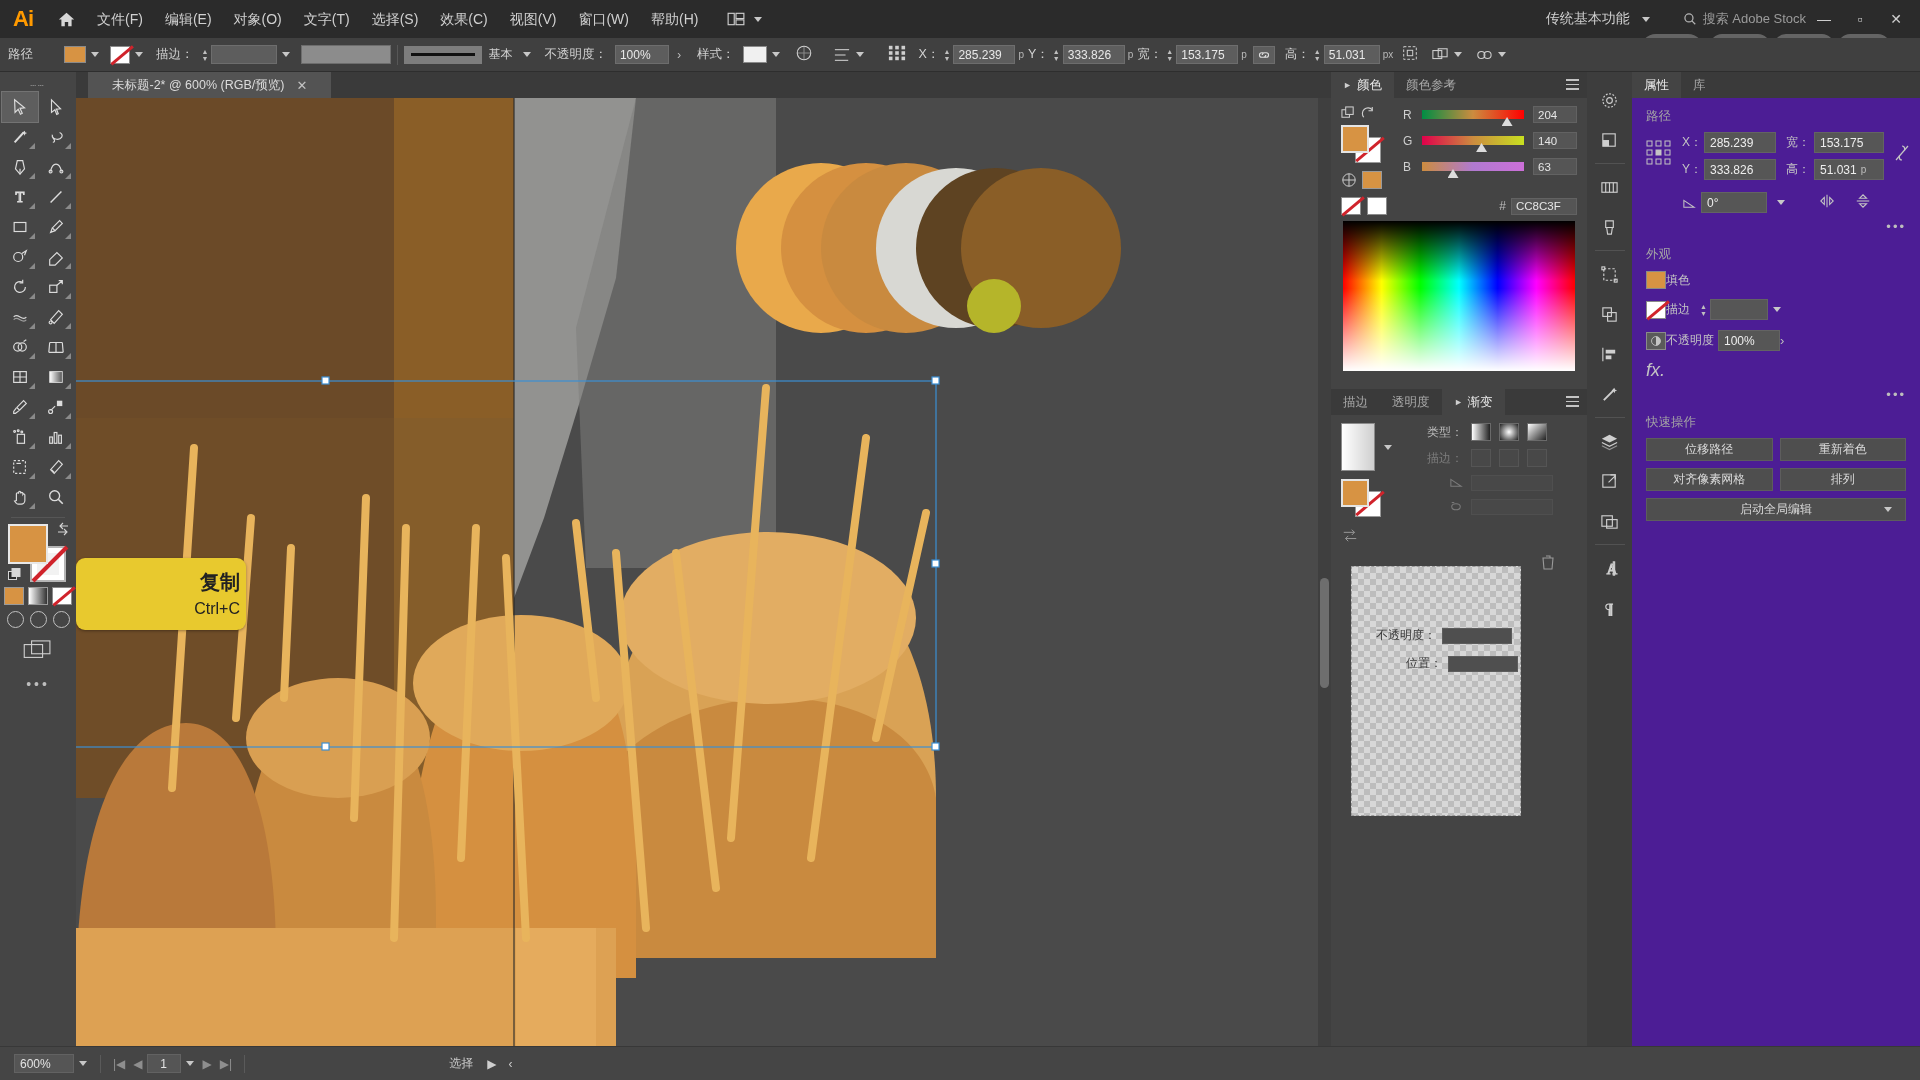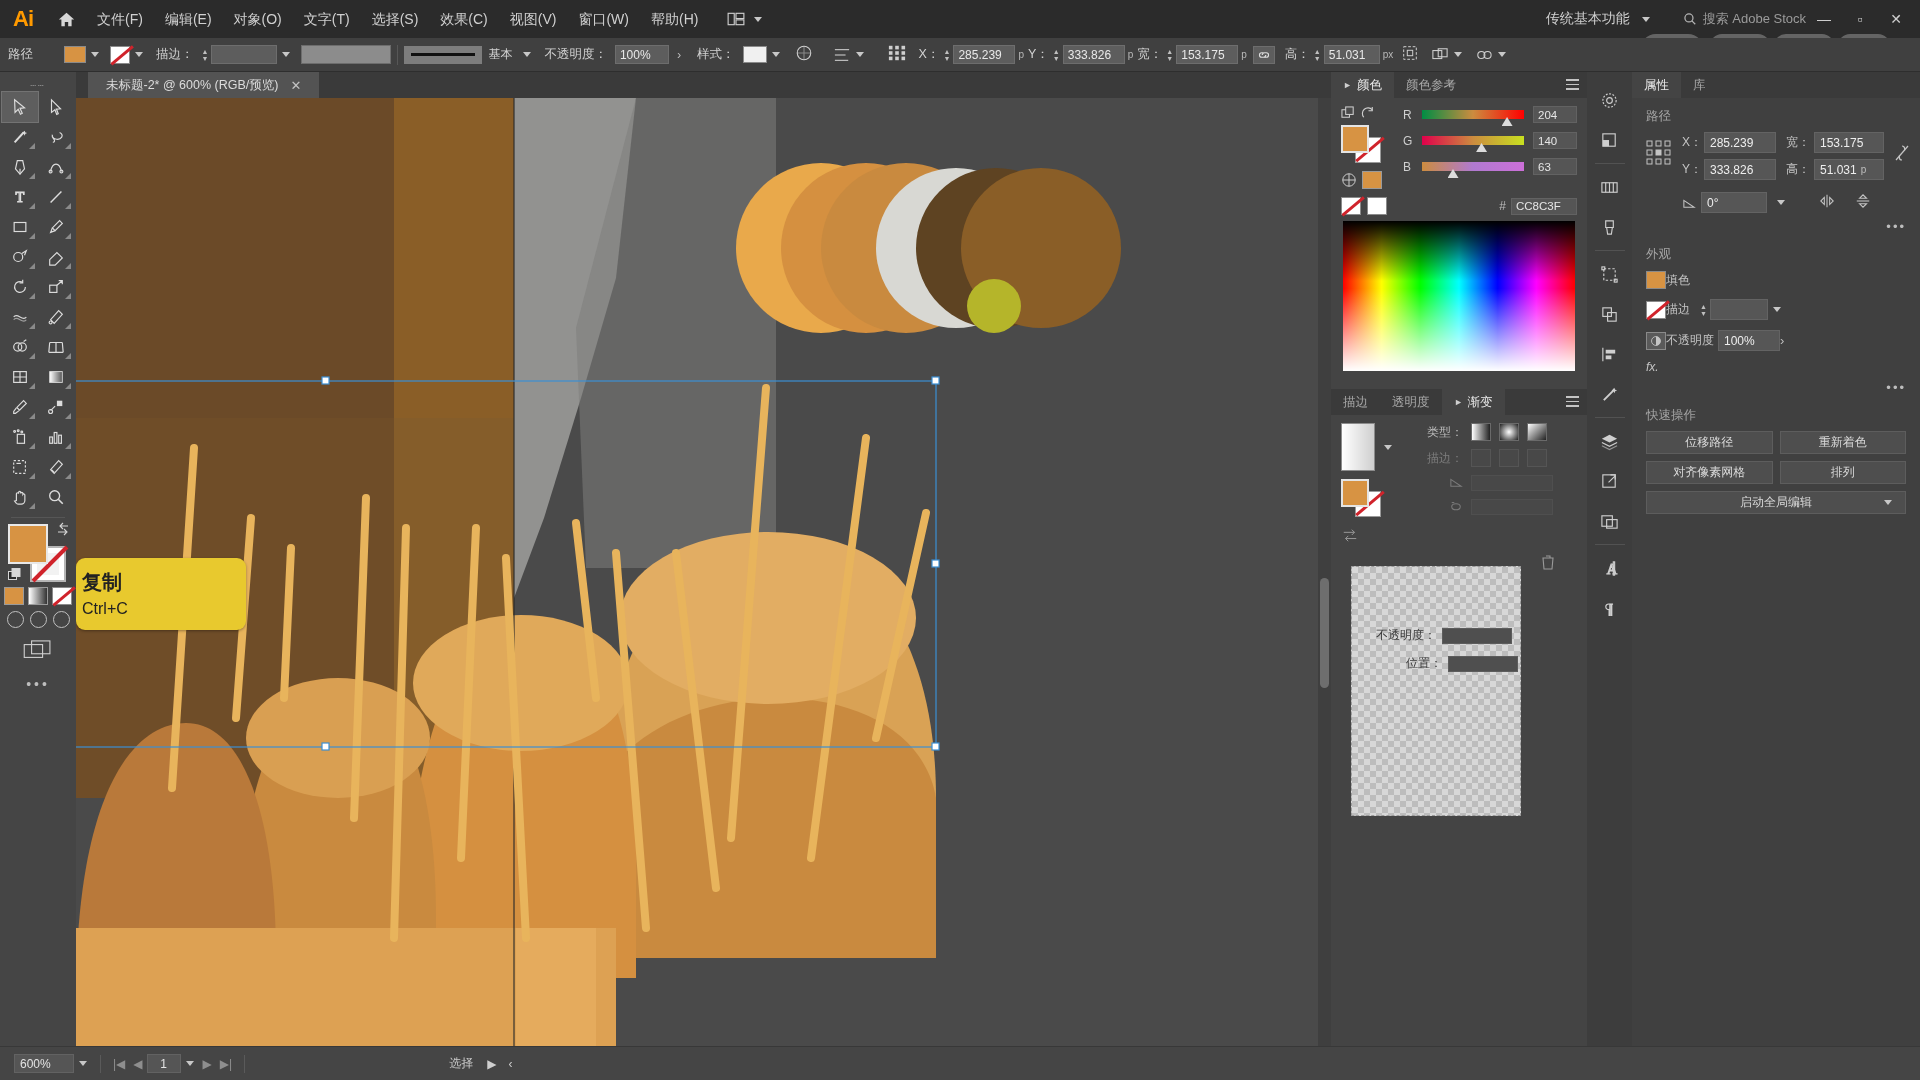--- a/index.html
+++ b/index.html
@@ -66,43 +66,43 @@
   #fs-small{ position:absolute; left:0; bottom:0; width:14px; height:14px; }
   .mini-row{ display:flex; justify-content:center; gap:4px; margin:5px 0 2px; }
   .mini{ width:20px; height:18px; border:1px solid #9a9a9a; }
   .screen-row{ display:flex; justify-content:center; gap:6px; margin-top:6px; }
   .circ{ width:17px;height:17px;border-radius:50%;border:1px solid #c0c0c0; }
   #tb-dots{ text-align:center; color:#bdbdbd; letter-spacing:3px; margin-top:14px; font-size:14px; }
 
   
   #doctab-bar{ position:absolute; left:76px; top:72px; right:0; height:26px; background:#3a3a3a; }
   #doctab{ position:absolute; left:12px; top:0; height:26px; background:#535353;
-    display:flex; align-items:center; padding:0 18px; gap:12px; font-size:12.5px; color:#dcdcdc; }
+    display:flex; align-items:center; padding:0 24px; gap:12px; font-size:12.5px; color:#dcdcdc; }
   #doctab-close{ font-size:13px; color:#c2c2c2; }
 
   
   #canvas-wrap{ position:absolute; left:76px; top:98px; width:1255px; bottom:34px;
     background:#4a4a4a; overflow:hidden; }
   #art{ position:absolute; inset:0; }
   
   #canv-vscroll{ position:absolute; right:0; top:0; bottom:0; width:13px; background:#3f3f3f; }
   #canv-vthumb{ position:absolute; right:2px; top:480px; width:9px; height:110px;
     background:#6e6e6e; border-radius:5px; }
 
   
   .note{ position:absolute; width:170px; background:#e8c92e; border-radius:9px;
-    box-shadow:0 1px 3px rgba(0,0,0,.35); padding:10px 6px 12px; text-align:left; color:#222; }
+    box-shadow:0 1px 3px rgba(0,0,0,.35); padding:10px 6px 12px; text-align:right; color:#222; }
   .note .t{ font-size:20px; font-weight:bold; line-height:1.45; }
   .note .k{ font-size:16px; margin-top:3px; }
 
   
   #rightdock{ position:absolute; right:0; top:72px; bottom:34px; width:589px; display:flex; }
   #panelcol{ width:256px; background:#444; display:flex; flex-direction:column; }
   #iconrail{ width:45px; background:#3d3d3d; padding-top:8px; }
-  #propcol{ width:288px; background:#404040; }
+  #propcol{ width:288px; background:#4c1d95; }
 
   .pnl-tabs{ height:26px; background:#3a3a3a; display:flex; align-items:flex-end; position:relative; }
   .pnl-tab{ height:26px; padding:0 12px; display:flex; align-items:center; font-size:12.5px;
     color:#a9a9a9; gap:5px; }
   .pnl-tab.act{ background:#444; color:#eaeaea; }
   .pnl-menu{ position:absolute; right:8px; top:7px; width:13px; }
   .pnl-menu span{ display:block; height:1.5px; background:#c4c4c4; margin-bottom:3px; }
 
   
   #colorpanel{ padding:8px 10px 10px; }
@@ -1027,21 +1027,21 @@
       <div class="app-sw" style="background:#5a5a5a;display:flex;align-items:center;justify-content:center">
         <svg width="12" height="12" viewBox="0 0 14 14" stroke="#c4c4c4" fill="none" stroke-width="1">
             <circle cx="7" cy="7" r="5.2"></circle>
             <path d="M7 1.8 a5.2 5.2 0 0 1 0 10.4 Z" fill="#c4c4c4" stroke="none"></path>
           </svg>
       </div>
       <span class="pr-lbl" style="width:52px">不透明度</span>
       <div class="pr-field" style="width:62px">100%</div>
       <span style="color:#bdbdbd">›</span>
     </div>
-    <div style="padding:4px 14px;font-size:12px;font-style:italic;color:#c4c4c4">fx.</div>
+    <div style="padding:4px 14px;font-size:18px;font-style:italic;color:#c4c4c4">fx.</div>
     <div class="dots">•••</div>
 
     <div class="sec-title">快速操作</div>
     <div class="qa-grid">
       <div class="qa-btn">位移路径</div>
       <div class="qa-btn">重新着色</div>
       <div class="qa-btn">对齐像素网格</div>
       <div class="qa-btn">排列</div>
       <div class="qa-btn qa-wide">
         <span>启动全局编辑</span>

